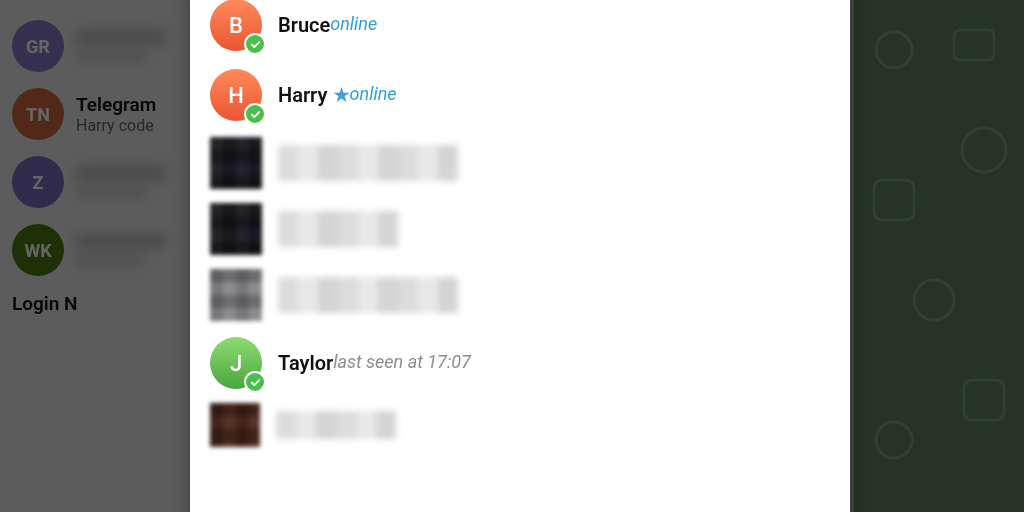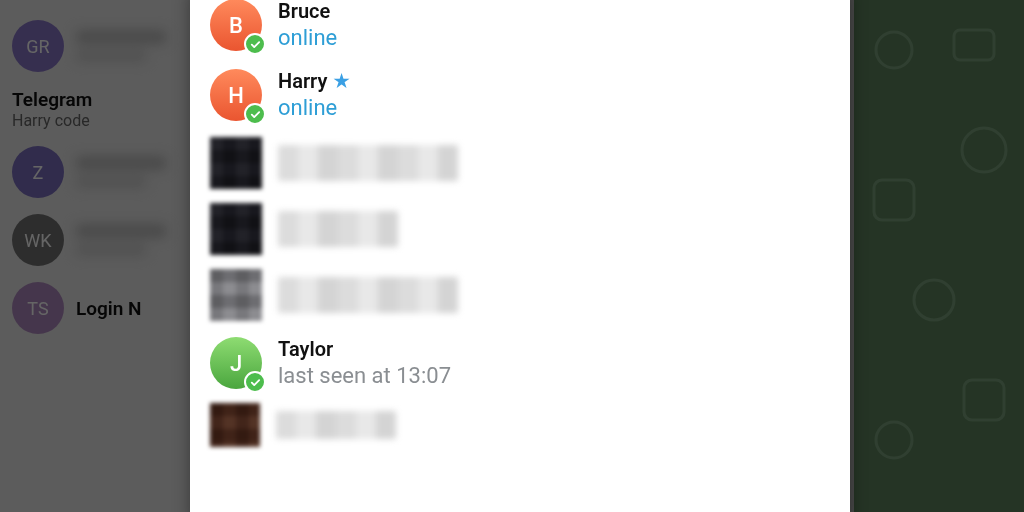--- a/index.html
+++ b/index.html
@@ -47,21 +47,21 @@
     gap: 12px;
   }
   .bg-avatar {
     width: 52px;
     height: 52px;
     border-radius: 50%;
     display: flex;
     align-items: center;
     justify-content: center;
     color: #fff;
-    font-weight: 400;
+    font-weight: 700;
     font-size: 18px;
     flex-shrink: 0;
     text-align: center;
   }
   .bg-info { flex: 1; overflow: hidden; }
   .bg-name { font-size: 19px; font-weight: 600; color:#111; white-space: nowrap; }
   .bg-sub  { font-size: 16px; color:#666; white-space: nowrap; }
   .blurred { filter: blur(6px); }
   .bg-right-doodle {
     position: absolute;
@@ -113,31 +113,31 @@
     height: 22px;
     border-radius: 50%;
     background: #4dbd4d;
     border: 2.5px solid #fff;
     display: flex;
     align-items: center;
     justify-content: center;
     box-sizing: border-box;
   }
   .check-badge svg { width: 11px; height: 11px; }
-  .contact-info { display: flex; flex-direction: column; justify-content: center; }
+  .contact-info { display: flex; flex-direction: row; justify-content: center; }
   .contact-name {
     font-size: 20px;
     font-weight: 600;
     color: #111;
     display: flex;
     align-items: center;
     gap: 6px;
     line-height: 1.25;
   }
-  .contact-status { font-size: 22px; line-height: 1.25; }
+  .contact-status { font-size: 18px; line-height: 1.25; font-style: italic; }
   .status-online { color: #2e9ed6; }
   .status-gray   { color: #8a8e92; }
   .prem-star { color:#3ba0e4; font-size:18px; }
 
   
   .pixel-row {
     display: flex;
     align-items: center;
     gap: 16px;
     padding: 6px 20px;
@@ -200,41 +200,41 @@
 
   <div class="bg-left">
     <div class="bg-chat-item" style="padding-top:20px">
       <div class="bg-avatar" style="background:#8a77c9">GR</div>
       <div class="bg-info blurred">
         <div class="bg-name" style="background:#bbb;height:14px;width:90px;border-radius:3px"></div>
         <div class="bg-sub" style="background:#ccc;height:12px;width:70px;margin-top:6px;border-radius:3px"></div>
       </div>
     </div>
     <div class="bg-chat-item">
+      <div class="bg-avatar" style="background:#d06a3f">TN</div>
       <div class="bg-info">
         <div class="bg-name">Telegram</div>
         <div class="bg-sub">Harry code</div>
       </div>
     </div>
     <div class="bg-chat-item">
       <div class="bg-avatar" style="background:#7b6fc0">Z</div>
       <div class="bg-info blurred">
         <div class="bg-name" style="background:#bbb;height:14px;width:90px;border-radius:3px"></div>
         <div class="bg-sub" style="background:#ccc;height:12px;width:70px;margin-top:6px;border-radius:3px"></div>
       </div>
     </div>
     <div class="bg-chat-item">
-      <div class="bg-avatar" style="background:#737373">WK</div>
+      <div class="bg-avatar" style="background:#4d7c0f">WK</div>
       <div class="bg-info blurred">
         <div class="bg-name" style="background:#bbb;height:14px;width:90px;border-radius:3px"></div>
         <div class="bg-sub" style="background:#ccc;height:12px;width:70px;margin-top:6px;border-radius:3px"></div>
       </div>
     </div>
     <div class="bg-chat-item">
-      <div class="bg-avatar" style="background:#b08ac0">TS</div>
       <div class="bg-info">
         <div class="bg-name">Login N</div>
       </div>
     </div>
   </div>
 
   <div class="bg-overlay"></div>
 
   <div class="modal">
 
@@ -298,21 +298,21 @@
         <div class="check-badge">
           <svg viewBox="0 0 12 12">
               <path d="M2 6.2 4.6 8.8 10 3.4" stroke="#fff" stroke-width="2" fill="none" stroke-linecap="round" stroke-linejoin="round"></path>
             </svg>
         </div>
       </div>
       <div class="contact-info">
         <div class="contact-name">
           <span>Taylor</span>
         </div>
-        <div class="contact-status status-gray">last seen at 13:07</div>
+        <div class="contact-status status-gray">last seen at 17:07</div>
       </div>
     </div>
 
     <div class="pixel-row" style="height:54px">
       <div class="pixel-thumb brown" style="height:44px;width:50px"></div>
       <div class="pixel-text short" style="height:28px"></div>
     </div>
 
   </div>
 </div>

